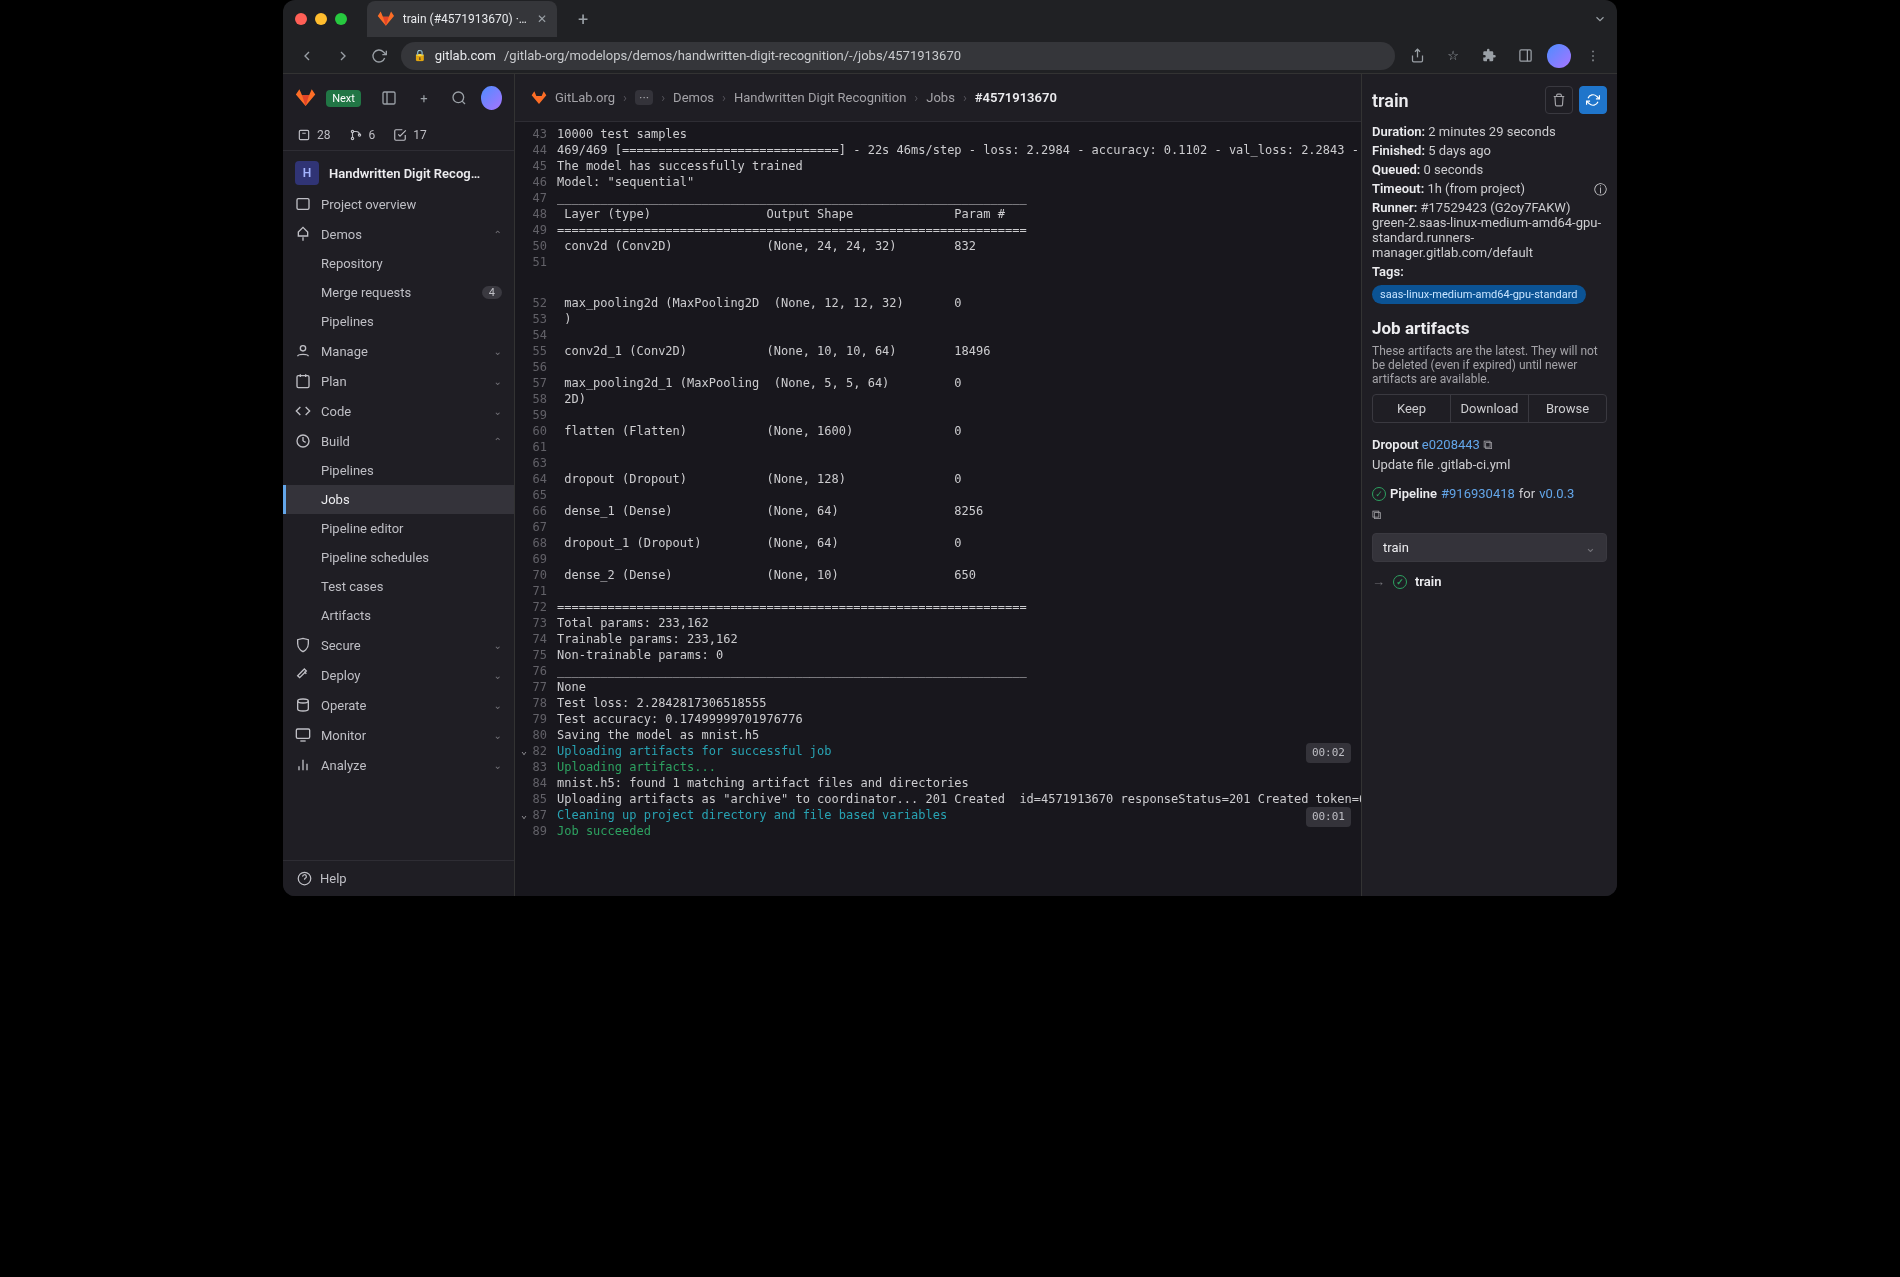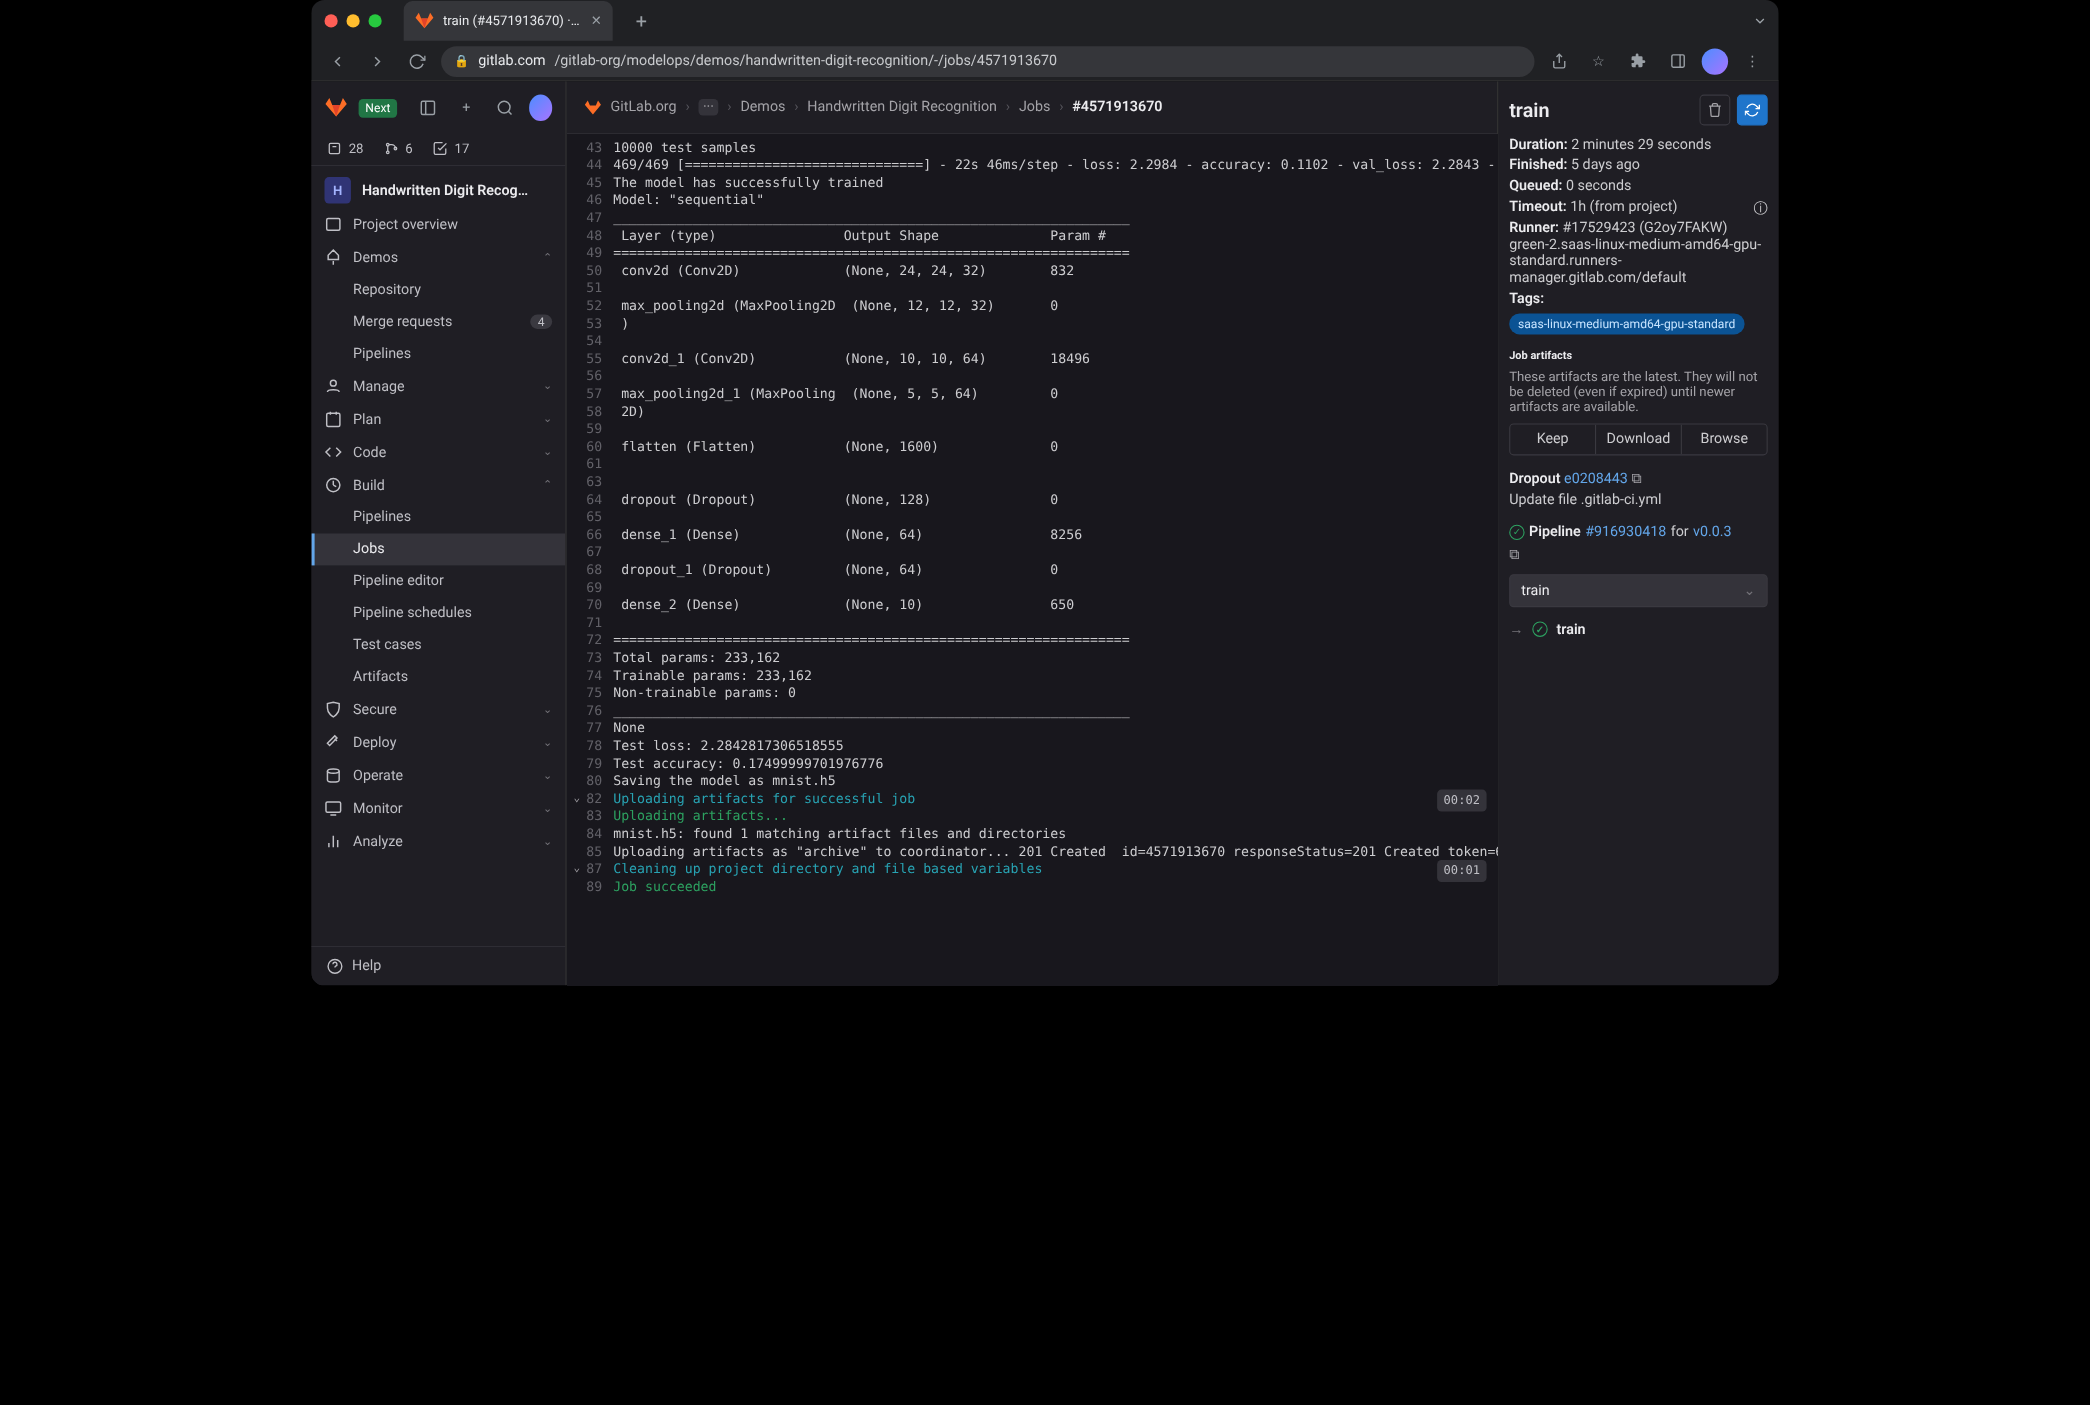--- a/index.html
+++ b/index.html
@@ -73,21 +73,21 @@
 
 
 .rp-header { display:flex; align-items:center; gap:6px; margin-bottom:10px; }
 .rp-title { font-size:18px; font-weight:600; color:#ececef; flex:1; }
 .rp-icon-btn { width:28px; height:28px; border:1px solid #3a3940; border-radius:4px; display:flex; align-items:center; justify-content:center; cursor:pointer; color:#a4a3a8; }
 .rp-icon-btn.accent { background:#1f75cb; border-color:#1f75cb; color:#fff; }
 .rp-row { font-size:13px; color:#cdcdd0; margin-bottom:4px; }
 .rp-row b { font-weight:600; color:#ececef; }
 .rp-tag { display:inline-block; background:#0b5394; color:#c7e4ff; font-size:11px; padding:3px 8px; border-radius:10px; margin-top:2px; }
 .rp-section { margin-top:14px; }
-.rp-section h4 { font-size:10px; margin-bottom:6px; color:#ececef; }
+.rp-section h4 { font-size:17px; margin-bottom:6px; color:#ececef; }
 .rp-btn-group { display:flex; border:1px solid #3a3940; border-radius:4px; overflow:hidden; margin-top:8px; }
 .rp-btn-group > div { flex:1; text-align:center; padding:6px 0; font-size:13px; cursor:pointer; color:#cdcdd0; }
 .rp-btn-group > div + div { border-left:1px solid #3a3940; }
 .rp-link { color:#63a6e9; cursor:pointer; }
 .rp-select { background:#34333a; border:1px solid #3a3940; border-radius:4px; padding:6px 10px; margin-top:10px; display:flex; align-items:center; cursor:pointer; }
 .rp-stage { display:flex; align-items:center; gap:8px; margin-top:12px; font-size:13px; color:#ececef; font-weight:600; }
 .circle-check { width:14px; height:14px; border-radius:50%; border:1.5px solid #2da160; display:flex; align-items:center; justify-content:center; color:#2da160; font-size:9px; }
 
 svg { display: block; }
 </style>
@@ -392,21 +392,21 @@
             <span class="line-text">=================================================================</span>
           </div>
           <div class="log-line" style="position: relative;">
             <span class="line-num">50</span>
             <span class="line-text"> conv2d (Conv2D)             (None, 24, 24, 32)        832</span>
           </div>
           <div class="log-line" style="position: relative;">
             <span class="line-num">51</span>
             <span class="line-text"></span>
           </div>
-          <div class="log-line" style="position: relative;">
+          <div class="log-line" style="position: relative; margin-top: 25px;">
             <span class="line-num">52</span>
             <span class="line-text"> max_pooling2d (MaxPooling2D  (None, 12, 12, 32)       0</span>
           </div>
           <div class="log-line" style="position: relative;">
             <span class="line-num">53</span>
             <span class="line-text"> )</span>
           </div>
           <div class="log-line" style="position: relative;">
             <span class="line-num">54</span>
             <span class="line-text"></span>

